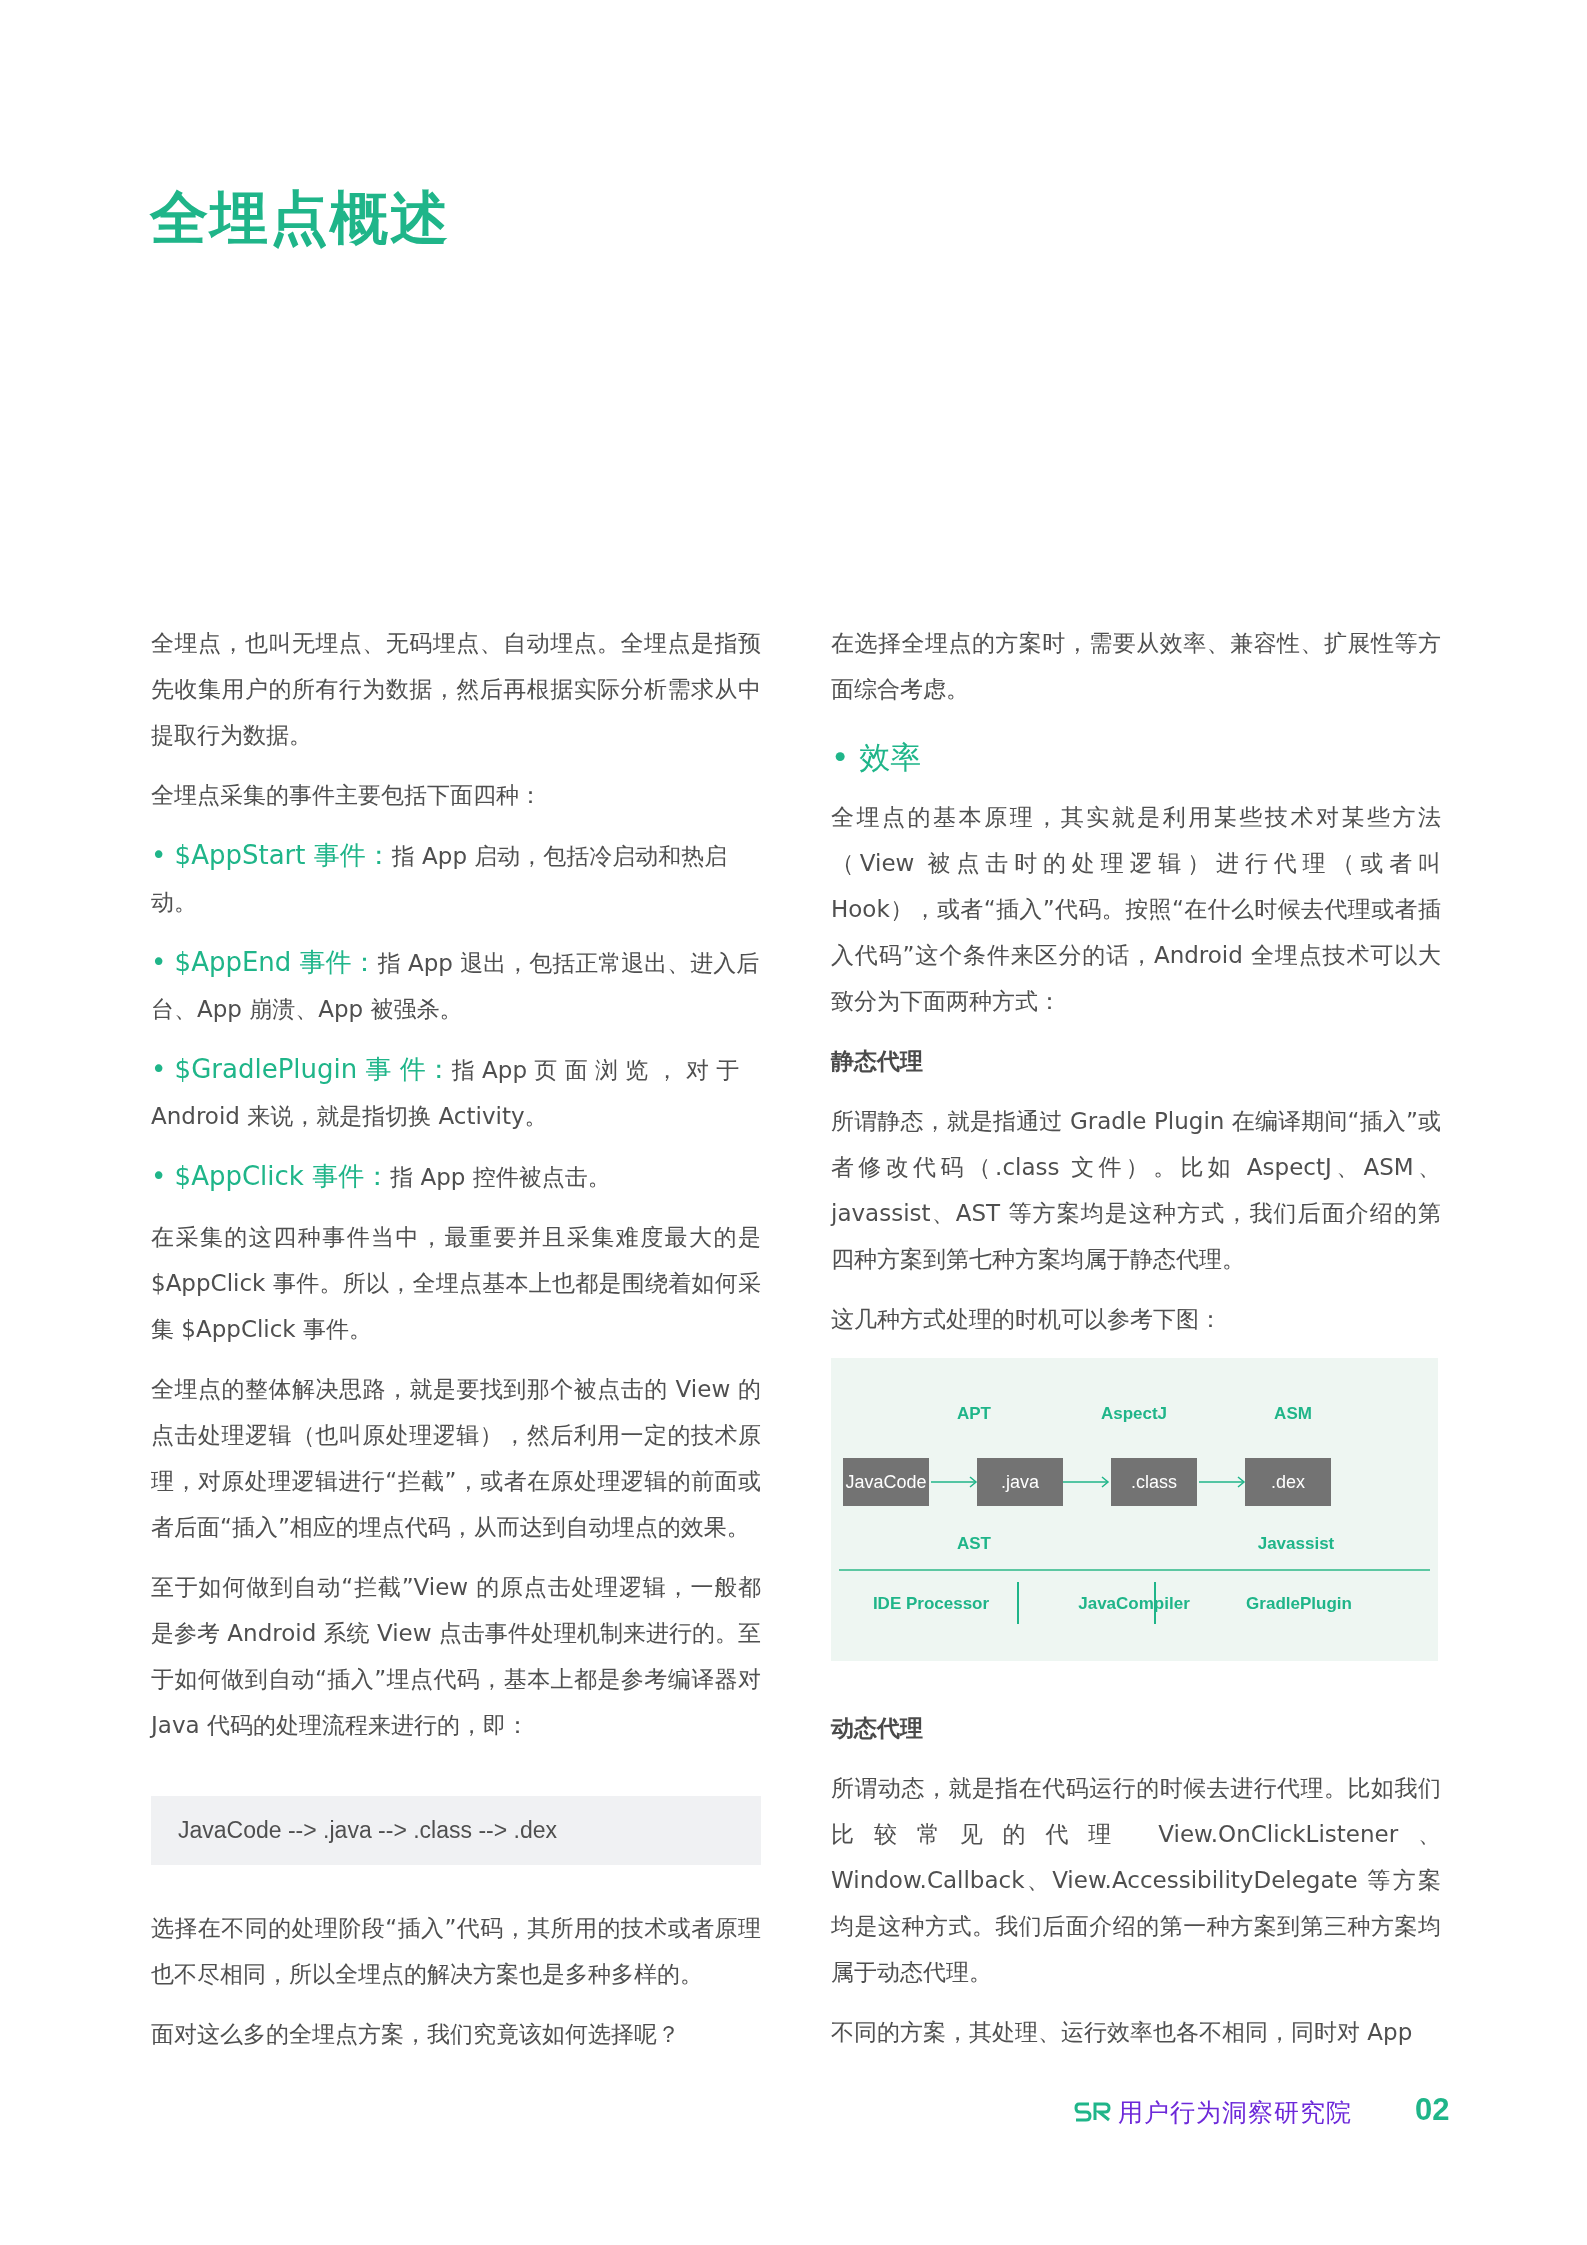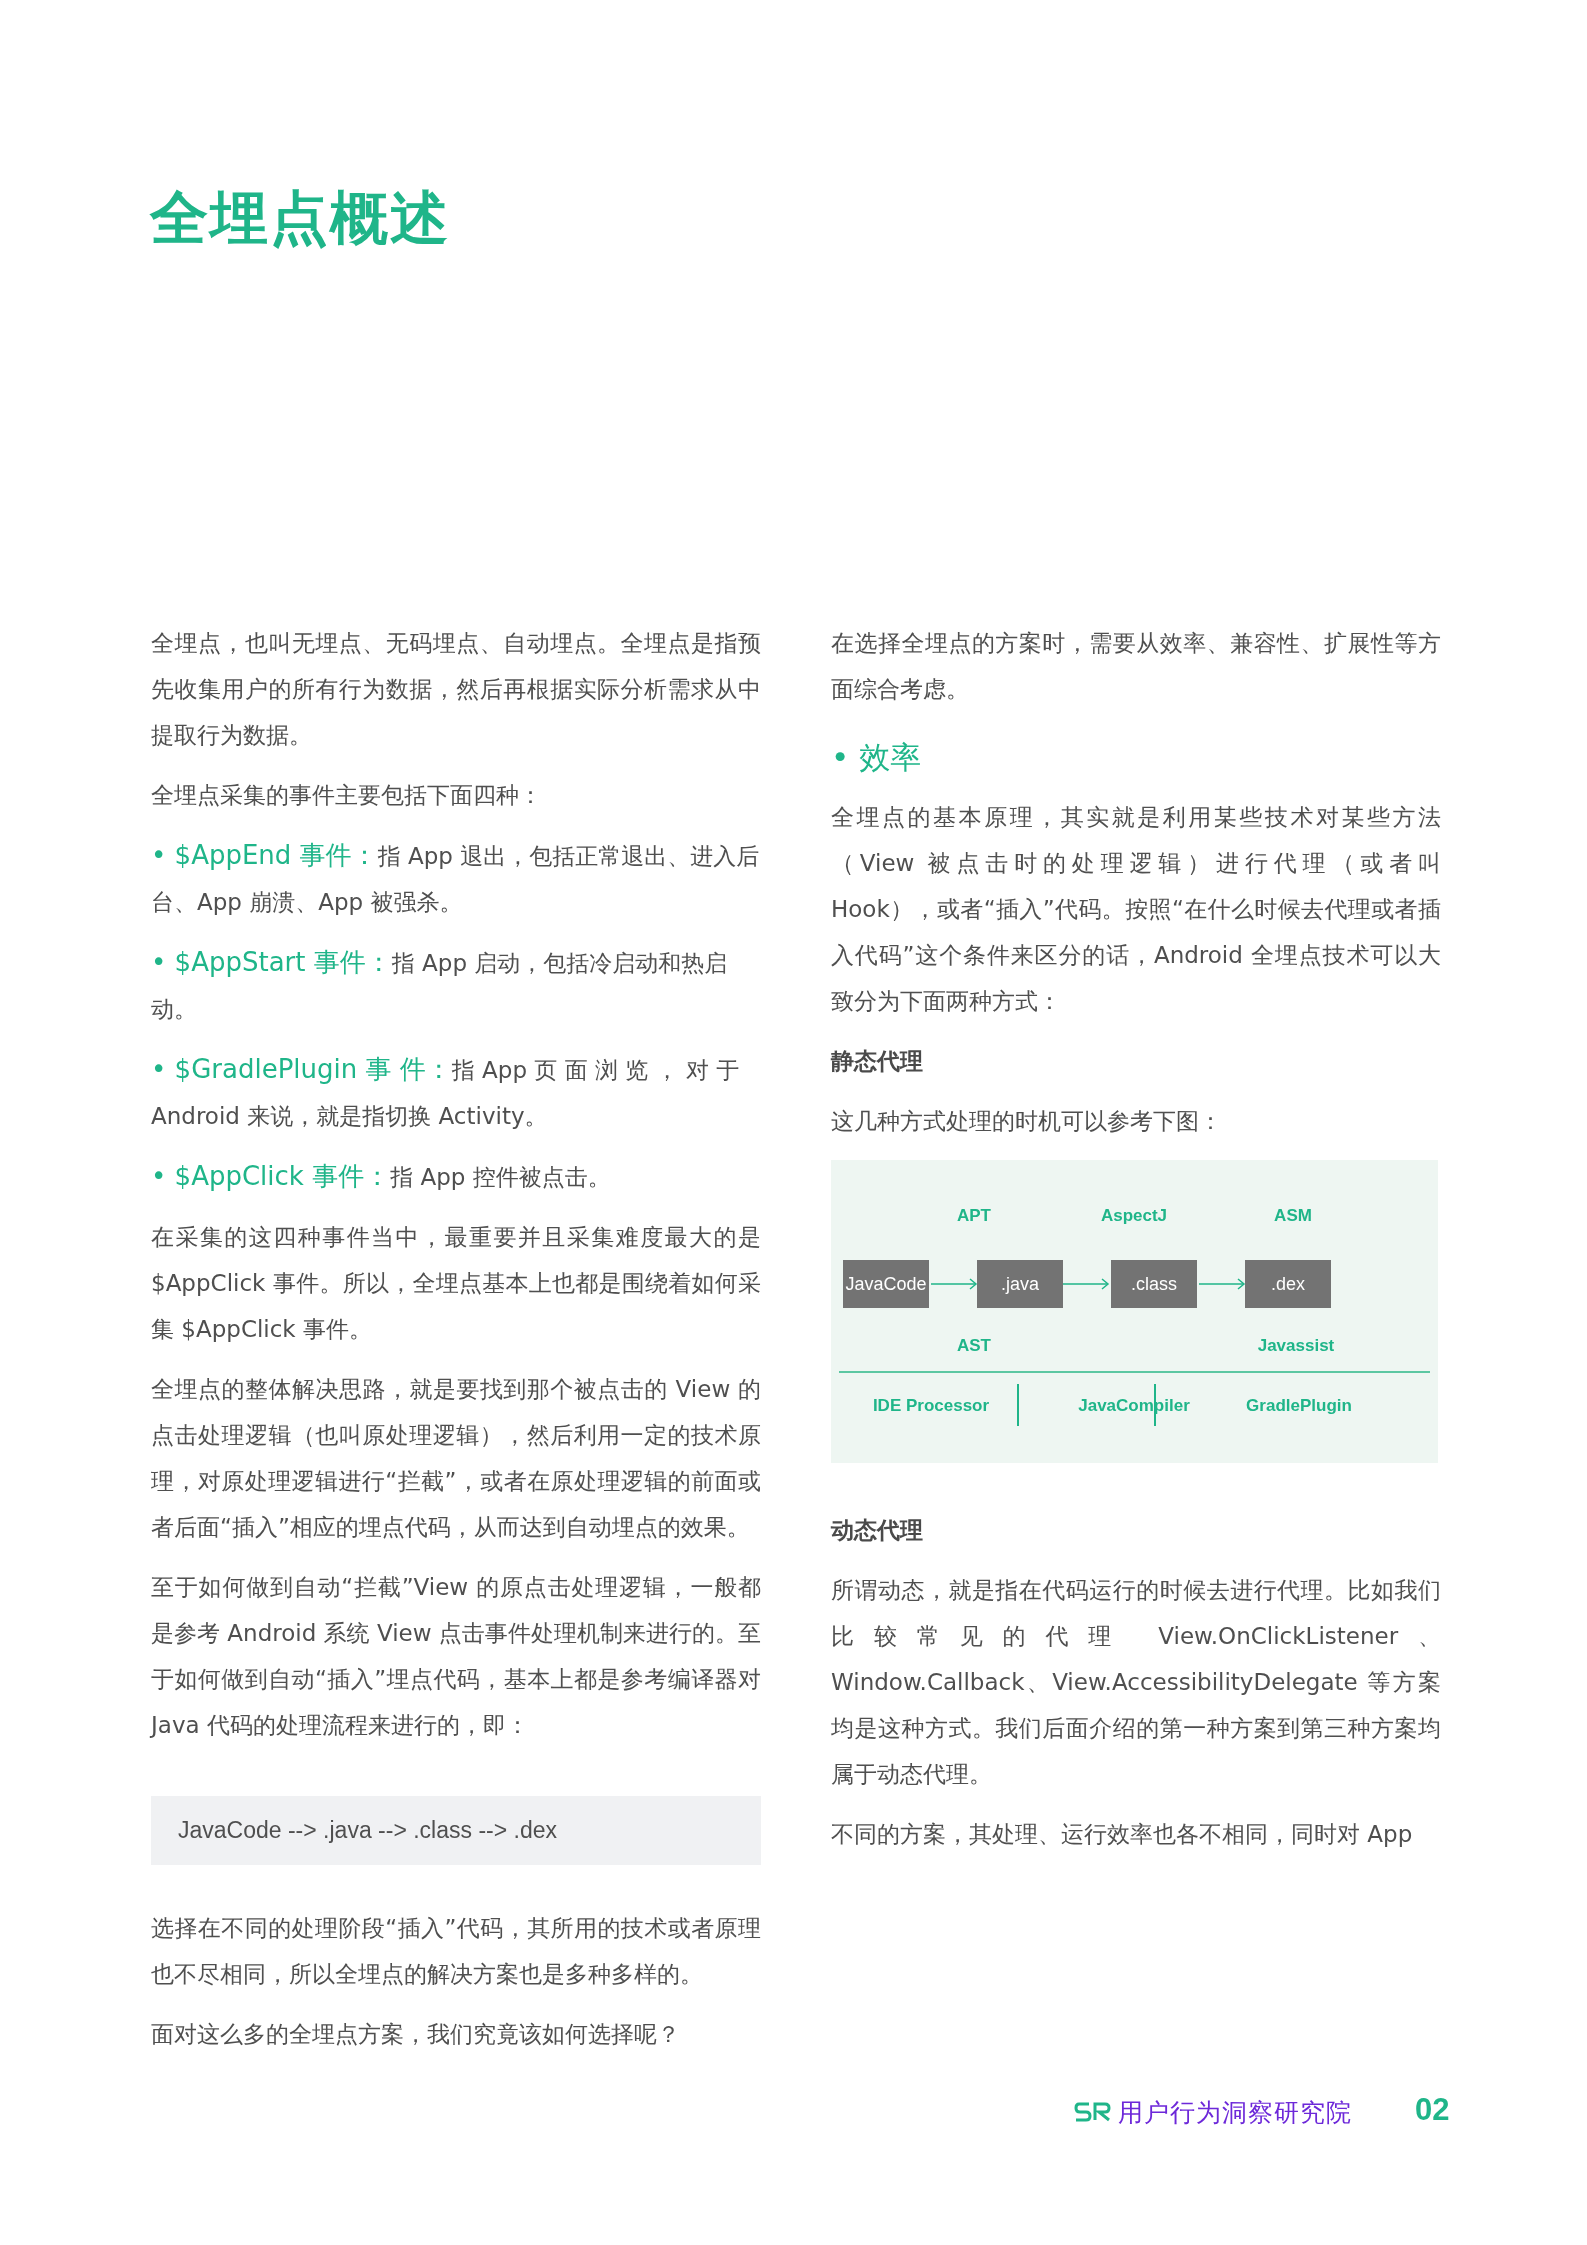--- a/index.html
+++ b/index.html
@@ -53,24 +53,24 @@
 </head>
 <body>
 
 <h1 class="title">全埋点概述</h1>
 
 <div class="col left">
   <p>全埋点，也叫无埋点、无码埋点、自动埋点。全埋点是指预先收集用户的所有行为数据，然后再根据实际分析需求从中提取行为数据。</p>
   <p>全埋点采集的事件主要包括下面四种：</p>
 
   <div class="bullet">
-    <span class="dot">• </span><span class="hl">$AppEnd 事件：</span><span>指 App 退出，包括正常退出、进入后台、App 崩溃、App 被强杀。</span>
+    <span class="dot">• </span><span class="hl">$AppStart 事件：</span><span>指 App 启动，包括冷启动和热启动。</span>
   </div>
   <div class="bullet">
-    <span class="dot">• </span><span class="hl">$AppStart 事件：</span><span>指 App 启动，包括冷启动和热启动。</span>
+    <span class="dot">• </span><span class="hl">$AppEnd 事件：</span><span>指 App 退出，包括正常退出、进入后台、App 崩溃、App 被强杀。</span>
   </div>
   <div class="bullet">
     <span class="dot">• </span><span class="hl">$GradlePlugin 事 件：</span><span>指 App 页 面 浏 览 ， 对 于 Android 来说，就是指切换 Activity。</span>
   </div>
   <div class="bullet">
     <span class="dot">• </span><span class="hl">$AppClick 事件：</span><span>指 App 控件被点击。</span>
   </div>
 
   <p>在采集的这四种事件当中，最重要并且采集难度最大的是 $AppClick 事件。所以，全埋点基本上也都是围绕着如何采集 $AppClick 事件。</p>
   <p>全埋点的整体解决思路，就是要找到那个被点击的 View 的点击处理逻辑（也叫原处理逻辑），然后利用一定的技术原理，对原处理逻辑进行“拦截”，或者在原处理逻辑的前面或者后面“插入”相应的埋点代码，从而达到自动埋点的效果。</p>
@@ -82,20 +82,21 @@
   <p>面对这么多的全埋点方案，我们究竟该如何选择呢？</p>
 </div>
 
 <div class="col right">
   <p>在选择全埋点的方案时，需要从效率、兼容性、扩展性等方面综合考虑。</p>
   <div class="h2">
     <span>• </span><span>效率</span>
   </div>
   <p>全埋点的基本原理，其实就是利用某些技术对某些方法（View 被点击时的处理逻辑）进行代理（或者叫 Hook），或者“插入”代码。按照“在什么时候去代理或者插入代码”这个条件来区分的话，Android 全埋点技术可以大致分为下面两种方式：</p>
   <div class="h3">静态代理</div>
+  <p>所谓静态，就是指通过 Gradle Plugin 在编译期间“插入”或者修改代码（.class 文件）。比如 AspectJ、ASM、javassist、AST 等方案均是这种方式，我们后面介绍的第四种方案到第七种方案均属于静态代理。</p>
   <p>这几种方式处理的时机可以参考下图：</p>
 
   <div class="diagram">
     <span class="dg-label" style="left:143px; top:46px;">APT</span>
     <span class="dg-label" style="left:303px; top:46px;">AspectJ</span>
     <span class="dg-label" style="left:462px; top:46px;">ASM</span>
 
     <div class="dg-box" style="left:12px;">JavaCode</div>
     <svg class="dg-arrow" style="left:100px;" viewBox="0 0 48 24">
         <line x1="0" y1="12" x2="44" y2="12" stroke="#1fb589" stroke-width="1.5"></line>

